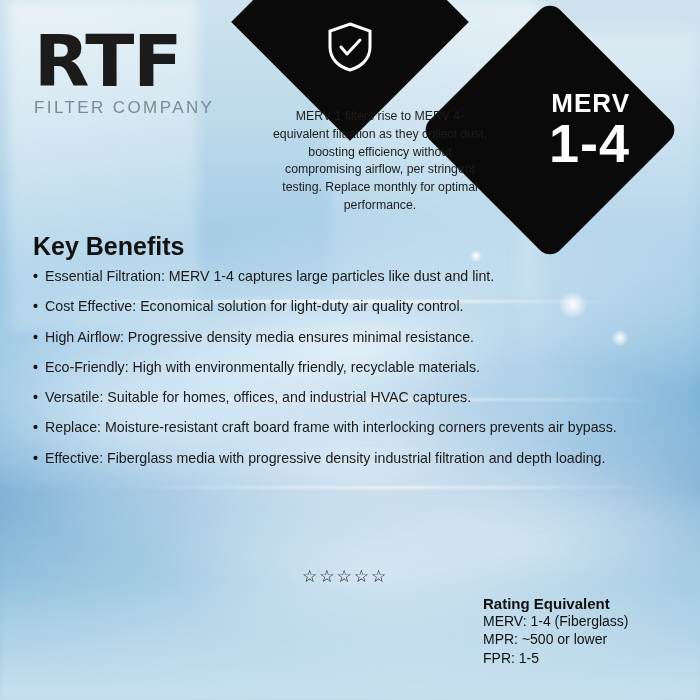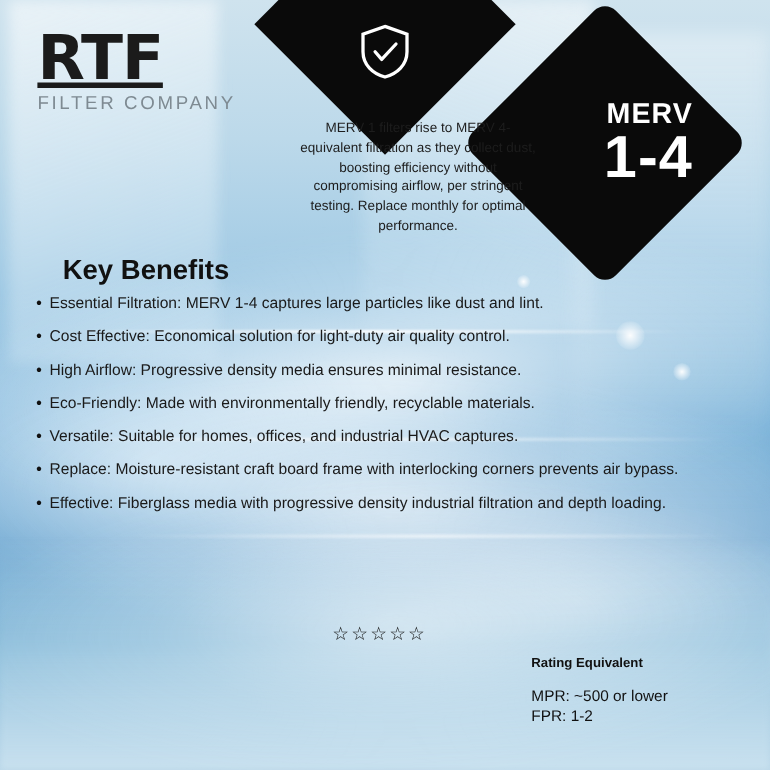--- a/index.html
+++ b/index.html
@@ -101,26 +101,25 @@
     font-size: 54px; font-weight: bold; letter-spacing: 1px;
     display: block; margin-top: 0;
   }
 
   
   .logo {
     position: absolute; left: 34px; top: 28px; z-index: 5;
   }
   .logo .rtf {
     font-family: "DejaVu Sans", sans-serif;
-    font-size: 56px;
+    font-size: 72px;
     font-weight: bold;
     letter-spacing: -1px;
     color: #1b1b1b;
     line-height: .92;
-    text-decoration: underline;
   }
   .logo .sub {
     font-size: 17px;
     letter-spacing: 2.4px;
     color: #7e8a92;
     margin-top: 4px;
   }
 
   
   .intro {
@@ -134,21 +133,20 @@
     z-index: 4;
     margin-left: 28px;
   }
 
   
   .kb-title {
     position: absolute;
     left: 33px; top: 232px;
     font-size: 25px; font-weight: bold; color: #111;
     z-index: 4;
-    margin-left: 24px;
   }
   .benefits {
     position: absolute;
     left: 33px; top: 266px;
     width: 630px;
     z-index: 4;
   }
   .benefit {
     display: flex;
     align-items: flex-start;
@@ -176,21 +174,21 @@
   }
   .star { font-size: 17px; color: #111; line-height: 1; }
 
   
   .rating {
     position: absolute;
     left: 483px; top: 595px;
     z-index: 4;
     color: #111;
   }
-  .rating .r-title { font-size: 12px; font-weight: bold; margin-bottom: 14px; }
+  .rating .r-title { font-size: 15px; font-weight: bold; margin-bottom: 0; }
   .rating .r-line { font-size: 14px; line-height: 1.32; }
 </style>
 </head>
 <body>
 
 <div class="page">
 
   <div class="bg-shape bg-window-left"></div>
   <div class="bg-shape bg-window-mid"></div>
   <div class="bg-shape bg-panel-right"></div>
@@ -235,21 +233,21 @@
     <div class="benefit">
       <span class="bullet">•</span>
       <span class="b-text"><b>Cost Effective:</b><span> Economical solution for light-duty air quality control.</span></span>
     </div>
     <div class="benefit">
       <span class="bullet">•</span>
       <span class="b-text"><b>High Airflow:</b><span> Progressive density media ensures minimal resistance.</span></span>
     </div>
     <div class="benefit">
       <span class="bullet">•</span>
-      <span class="b-text"><b>Eco-Friendly:</b><span> Made with environmentally friendly, recyclable materials.</span></span>
+      <span class="b-text"><b>Eco-Friendly:</b><span> High with environmentally friendly, recyclable materials.</span></span>
     </div>
     <div class="benefit">
       <span class="bullet">•</span>
       <span class="b-text"><b>Versatile:</b><span> Suitable for homes, offices, and industrial HVAC captures.</span></span>
     </div>
     <div class="benefit">
       <span class="bullet">•</span>
       <span class="b-text"><b>Replace:</b><span> Moisture-resistant craft board frame with interlocking corners prevents air bypass.</span></span>
     </div>
     <div class="benefit">
@@ -261,17 +259,18 @@
   <div class="stars">
     <span class="star">☆</span>
     <span class="star">☆</span>
     <span class="star">☆</span>
     <span class="star">☆</span>
     <span class="star">☆</span>
   </div>
 
   <div class="rating">
     <div class="r-title">Rating Equivalent</div>
+    <div class="r-line">MERV: 1-4 (Fiberglass)</div>
     <div class="r-line">MPR: ~500 or lower</div>
-    <div class="r-line">FPR: 1-2</div>
+    <div class="r-line">FPR: 1-5</div>
   </div>
 
 </div>
 
 </body></html>

